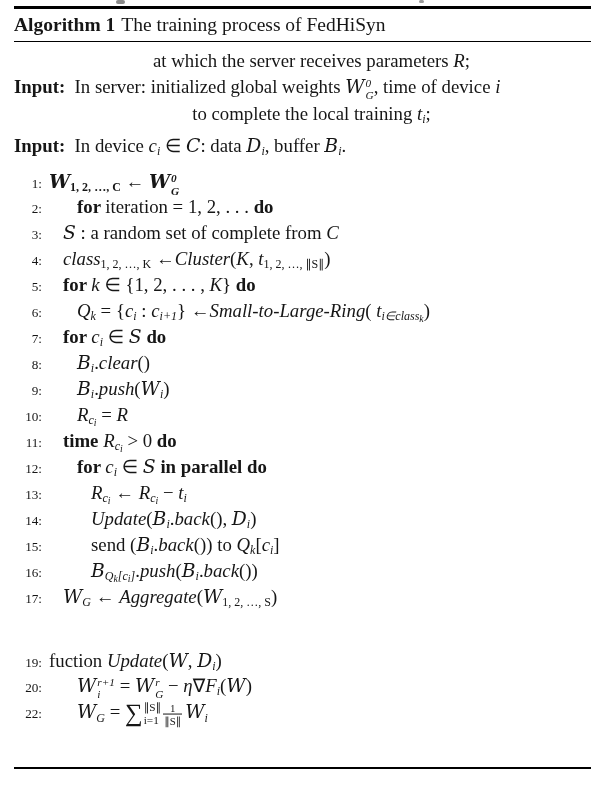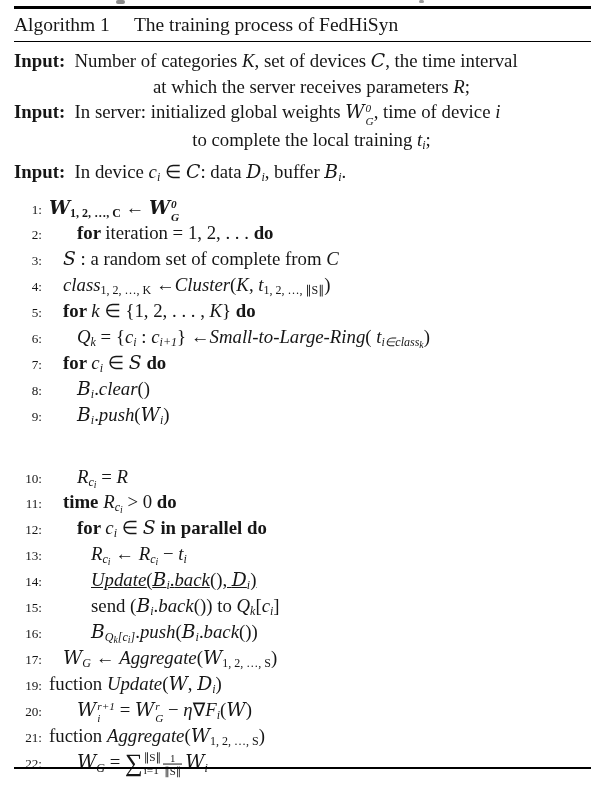--- a/index.html
+++ b/index.html
@@ -18,22 +18,22 @@
   .frag { position: absolute; background: #8a8a8a; border-radius: 2px; }
   .frag.f1 { left: 116px; top: 0; width: 9px; height: 4px; }
   .frag.f2 { left: 419px; top: 0; width: 5px; height: 3px; background: #9a9a9a; }
 
   .rule { background: #000; }
   .rule-top { margin-top: 6px; height: 2.6px; }
   .rule-mid { height: 1.4px; margin-top: 1px; }
   .rule-bottom { position: absolute; left: 14px; right: 16px; top: 767px; height: 1.7px; }
 
   .title { font-size: 19.5px; line-height: 30px; margin-top: 1px; white-space: nowrap; }
-  .title .lbl { font-weight: normal; }
-  .title .t { margin-left: 24px; }
+  .title .lbl { font-weight: bold; }
+  .title .t { margin-left: 6px; }
 
   .inputs { margin-top: 6px; }
   .input-line { font-size: 18.8px; line-height: 25.7px; white-space: nowrap; }
   .input-line.cont { padding-left: 18px; text-align: center; }
 
   .lines { margin-top: 5px; }
   .algo-line { display: flex; align-items: baseline; min-height: 26px; white-space: nowrap; font-size: 18.8px; }
   .algo-line .num { flex: none; width: 28px; text-align: right; font-size: 13.2px; padding-right: 7px; color: #161616; }
   .algo-line .content { display: inline-block; }
 
@@ -83,21 +83,20 @@
   <div class="inner">
     <div class="rule rule-top"></div>
 
     <div class="title">
       <span class="lbl">Algorithm 1</span><span class="t">The training process of FedHiSyn</span>
     </div>
 
     <div class="rule rule-mid"></div>
 
     <div class="inputs">
-        <div class="input-line"><span class="b seg">Input:</span><span class="r seg">  Number of categories </span><span class="i seg">K</span><span class="r seg">, set of devices </span><span class="cal seg">C</span><span class="r seg">, the time interval</span></div>
         <div class="input-line cont"><span class="r seg">at which the server receives parameters </span><span class="i seg">R</span><span class="r seg">;</span></div>
         <div class="input-line"><span class="b seg">Input:</span><span class="r seg">  In server: initialized global weights </span><span class="cal seg">W</span><span class="stack seg"><span class="up">0</span><span class="dn">G</span></span><span class="r seg">, time of device </span><span class="i seg">i</span></div>
         <div class="input-line cont"><span class="r seg">to complete the local training </span><span class="i seg">t</span><span class="isub seg">i</span><span class="r seg">;</span></div>
         <div class="input-line"><span class="b seg">Input:</span><span class="r seg">  In device </span><span class="i seg">c</span><span class="isub seg">i</span><span class="r seg"> ∈ </span><span class="cal seg">C</span><span class="r seg">: data </span><span class="cal seg">D</span><span class="isub seg">i</span><span class="r seg">, buffer </span><span class="cal seg">B</span><span class="isub seg">i</span><span class="r seg">.</span></div>
       </div>
 
     <div class="lines">
         <div class="algo-line">
           <span class="num">1:</span>
           <span class="content" style="padding-left: 0px; font-weight: bold;"><span class="cal seg">W</span><span class="sub seg">1, 2, …, C</span><span class="r seg"> ← </span><span class="cal seg">W</span><span class="stack seg"><span class="up">0</span><span class="dn">G</span></span></span>
@@ -129,61 +128,57 @@
         <div class="algo-line">
           <span class="num">8:</span>
           <span class="content" style="padding-left: 28px;"><span class="cal seg">B</span><span class="isub seg">i</span><span class="r seg">.</span><span class="i seg">clear</span><span class="r seg">()</span></span>
         </div>
         <div class="algo-line">
           <span class="num">9:</span>
           <span class="content" style="padding-left: 28px;"><span class="cal seg">B</span><span class="isub seg">i</span><span class="r seg">.</span><span class="i seg">push</span><span class="r seg">(</span><span class="cal seg">W</span><span class="isub seg">i</span><span class="r seg">)</span></span>
         </div>
         <div class="algo-line">
           <span class="num">10:</span>
-          <span class="content" style="padding-left: 28px; margin-top: 36px;"><span class="i seg">R</span><span class="isub seg">c</span><span class="subsub seg">i</span><span class="r seg"> = </span><span class="i seg">R</span></span>
+          <span class="content" style="padding-left: 28px;"><span class="i seg">R</span><span class="isub seg">c</span><span class="subsub seg">i</span><span class="r seg"> = </span><span class="i seg">R</span></span>
         </div>
         <div class="algo-line">
           <span class="num">11:</span>
           <span class="content" style="padding-left: 14px;"><span class="b seg">time </span><span class="i seg">R</span><span class="isub seg">c</span><span class="subsub seg">i</span><span class="r seg"> &gt; 0 </span><span class="b seg">do</span></span>
         </div>
         <div class="algo-line">
           <span class="num">12:</span>
           <span class="content" style="padding-left: 28px;"><span class="b seg">for </span><span class="i seg">c</span><span class="isub seg">i</span><span class="r seg"> ∈ </span><span class="cal seg">S</span><span class="r seg"> </span><span class="b seg">in parallel do</span></span>
         </div>
         <div class="algo-line">
           <span class="num">13:</span>
           <span class="content" style="padding-left: 42px;"><span class="i seg">R</span><span class="isub seg">c</span><span class="subsub seg">i</span><span class="r seg"> ← </span><span class="i seg">R</span><span class="isub seg">c</span><span class="subsub seg">i</span><span class="r seg"> − </span><span class="i seg">t</span><span class="isub seg">i</span></span>
         </div>
         <div class="algo-line">
           <span class="num">14:</span>
-          <span class="content" style="padding-left: 42px; text-decoration: underline;"><span class="i seg">Update</span><span class="r seg">(</span><span class="cal seg">B</span><span class="isub seg">i</span><span class="r seg">.</span><span class="i seg">back</span><span class="r seg">(), </span><span class="cal seg">D</span><span class="isub seg">i</span><span class="r seg">)</span></span>
+          <span class="content" style="padding-left: 42px;"><span class="i seg">Update</span><span class="r seg">(</span><span class="cal seg">B</span><span class="isub seg">i</span><span class="r seg">.</span><span class="i seg">back</span><span class="r seg">(), </span><span class="cal seg">D</span><span class="isub seg">i</span><span class="r seg">)</span></span>
         </div>
         <div class="algo-line">
           <span class="num">15:</span>
           <span class="content" style="padding-left: 42px;"><span class="r seg">send (</span><span class="cal seg">B</span><span class="isub seg">i</span><span class="r seg">.</span><span class="i seg">back</span><span class="r seg">()) to </span><span class="i seg">Q</span><span class="isub seg">k</span><span class="r seg">[</span><span class="i seg">c</span><span class="isub seg">i</span><span class="r seg">]</span></span>
         </div>
         <div class="algo-line">
           <span class="num">16:</span>
           <span class="content" style="padding-left: 42px;"><span class="cal seg">B</span><span class="isub seg">Q</span><span class="subsub seg">k</span><span class="isub seg">[c</span><span class="subsub seg">i</span><span class="isub seg">]</span><span class="r seg">.</span><span class="i seg">push</span><span class="r seg">(</span><span class="cal seg">B</span><span class="isub seg">i</span><span class="r seg">.</span><span class="i seg">back</span><span class="r seg">())</span></span>
         </div>
         <div class="algo-line">
           <span class="num">17:</span>
           <span class="content" style="padding-left: 14px;"><span class="cal seg">W</span><span class="isub seg">G</span><span class="r seg"> ← </span><span class="i seg">Aggregate</span><span class="r seg">(</span><span class="cal seg">W</span><span class="sub seg">1, 2, …, S</span><span class="r seg">)</span></span>
         </div>
         <div class="algo-line">
           <span class="num">19:</span>
-          <span class="content" style="padding-left: 0px;"><span class="r seg">fuction </span><span class="i seg">Update</span><span class="r seg">(</span><span class="cal seg">W</span><span class="r seg">, </span><span class="cal seg">D</span><span class="isub seg">i</span><span class="r seg">)</span></span>
+          <span class="content" style="padding-left: 0px; margin-top: 38px;"><span class="r seg">fuction </span><span class="i seg">Update</span><span class="r seg">(</span><span class="cal seg">W</span><span class="r seg">, </span><span class="cal seg">D</span><span class="isub seg">i</span><span class="r seg">)</span></span>
         </div>
         <div class="algo-line">
           <span class="num">20:</span>
           <span class="content" style="padding-left: 28px;"><span class="cal seg">W</span><span class="stack seg"><span class="up">r+1</span><span class="dn">i</span></span><span class="r seg"> = </span><span class="cal seg">W</span><span class="stack seg"><span class="up">r</span><span class="dn">G</span></span><span class="r seg"> − </span><span class="i seg">η</span><span class="r seg">∇</span><span class="i seg">F</span><span class="isub seg">i</span><span class="r seg">(</span><span class="cal seg">W</span><span class="r seg">)</span></span>
-        </div>
-        <div class="algo-line">
-          <span class="num">21:</span>
-          <span class="content" style="padding-left: 0px;"><span class="r seg">fuction </span><span class="i seg">Aggregate</span><span class="r seg">(</span><span class="cal seg">W</span><span class="sub seg">1, 2, …, S</span><span class="r seg">)</span></span>
         </div>
         <div class="algo-line">
           <span class="num">22:</span>
           <span class="content" style="padding-left: 28px;"><span class="cal seg">W</span><span class="isub seg">G</span><span class="r seg"> = </span><span class="sumwrap seg"><span class="sigma">∑</span><span class="stack seg"><span class="up">∥S∥</span><span class="dn">i=1</span></span></span><span class="frac seg"><span class="numr">1</span><span class="den">∥S∥</span></span><span class="cal seg">W</span><span class="isub seg">i</span></span>
         </div>
       </div>
   </div>
 
   <div class="rule rule-bottom"></div>
 </div>

